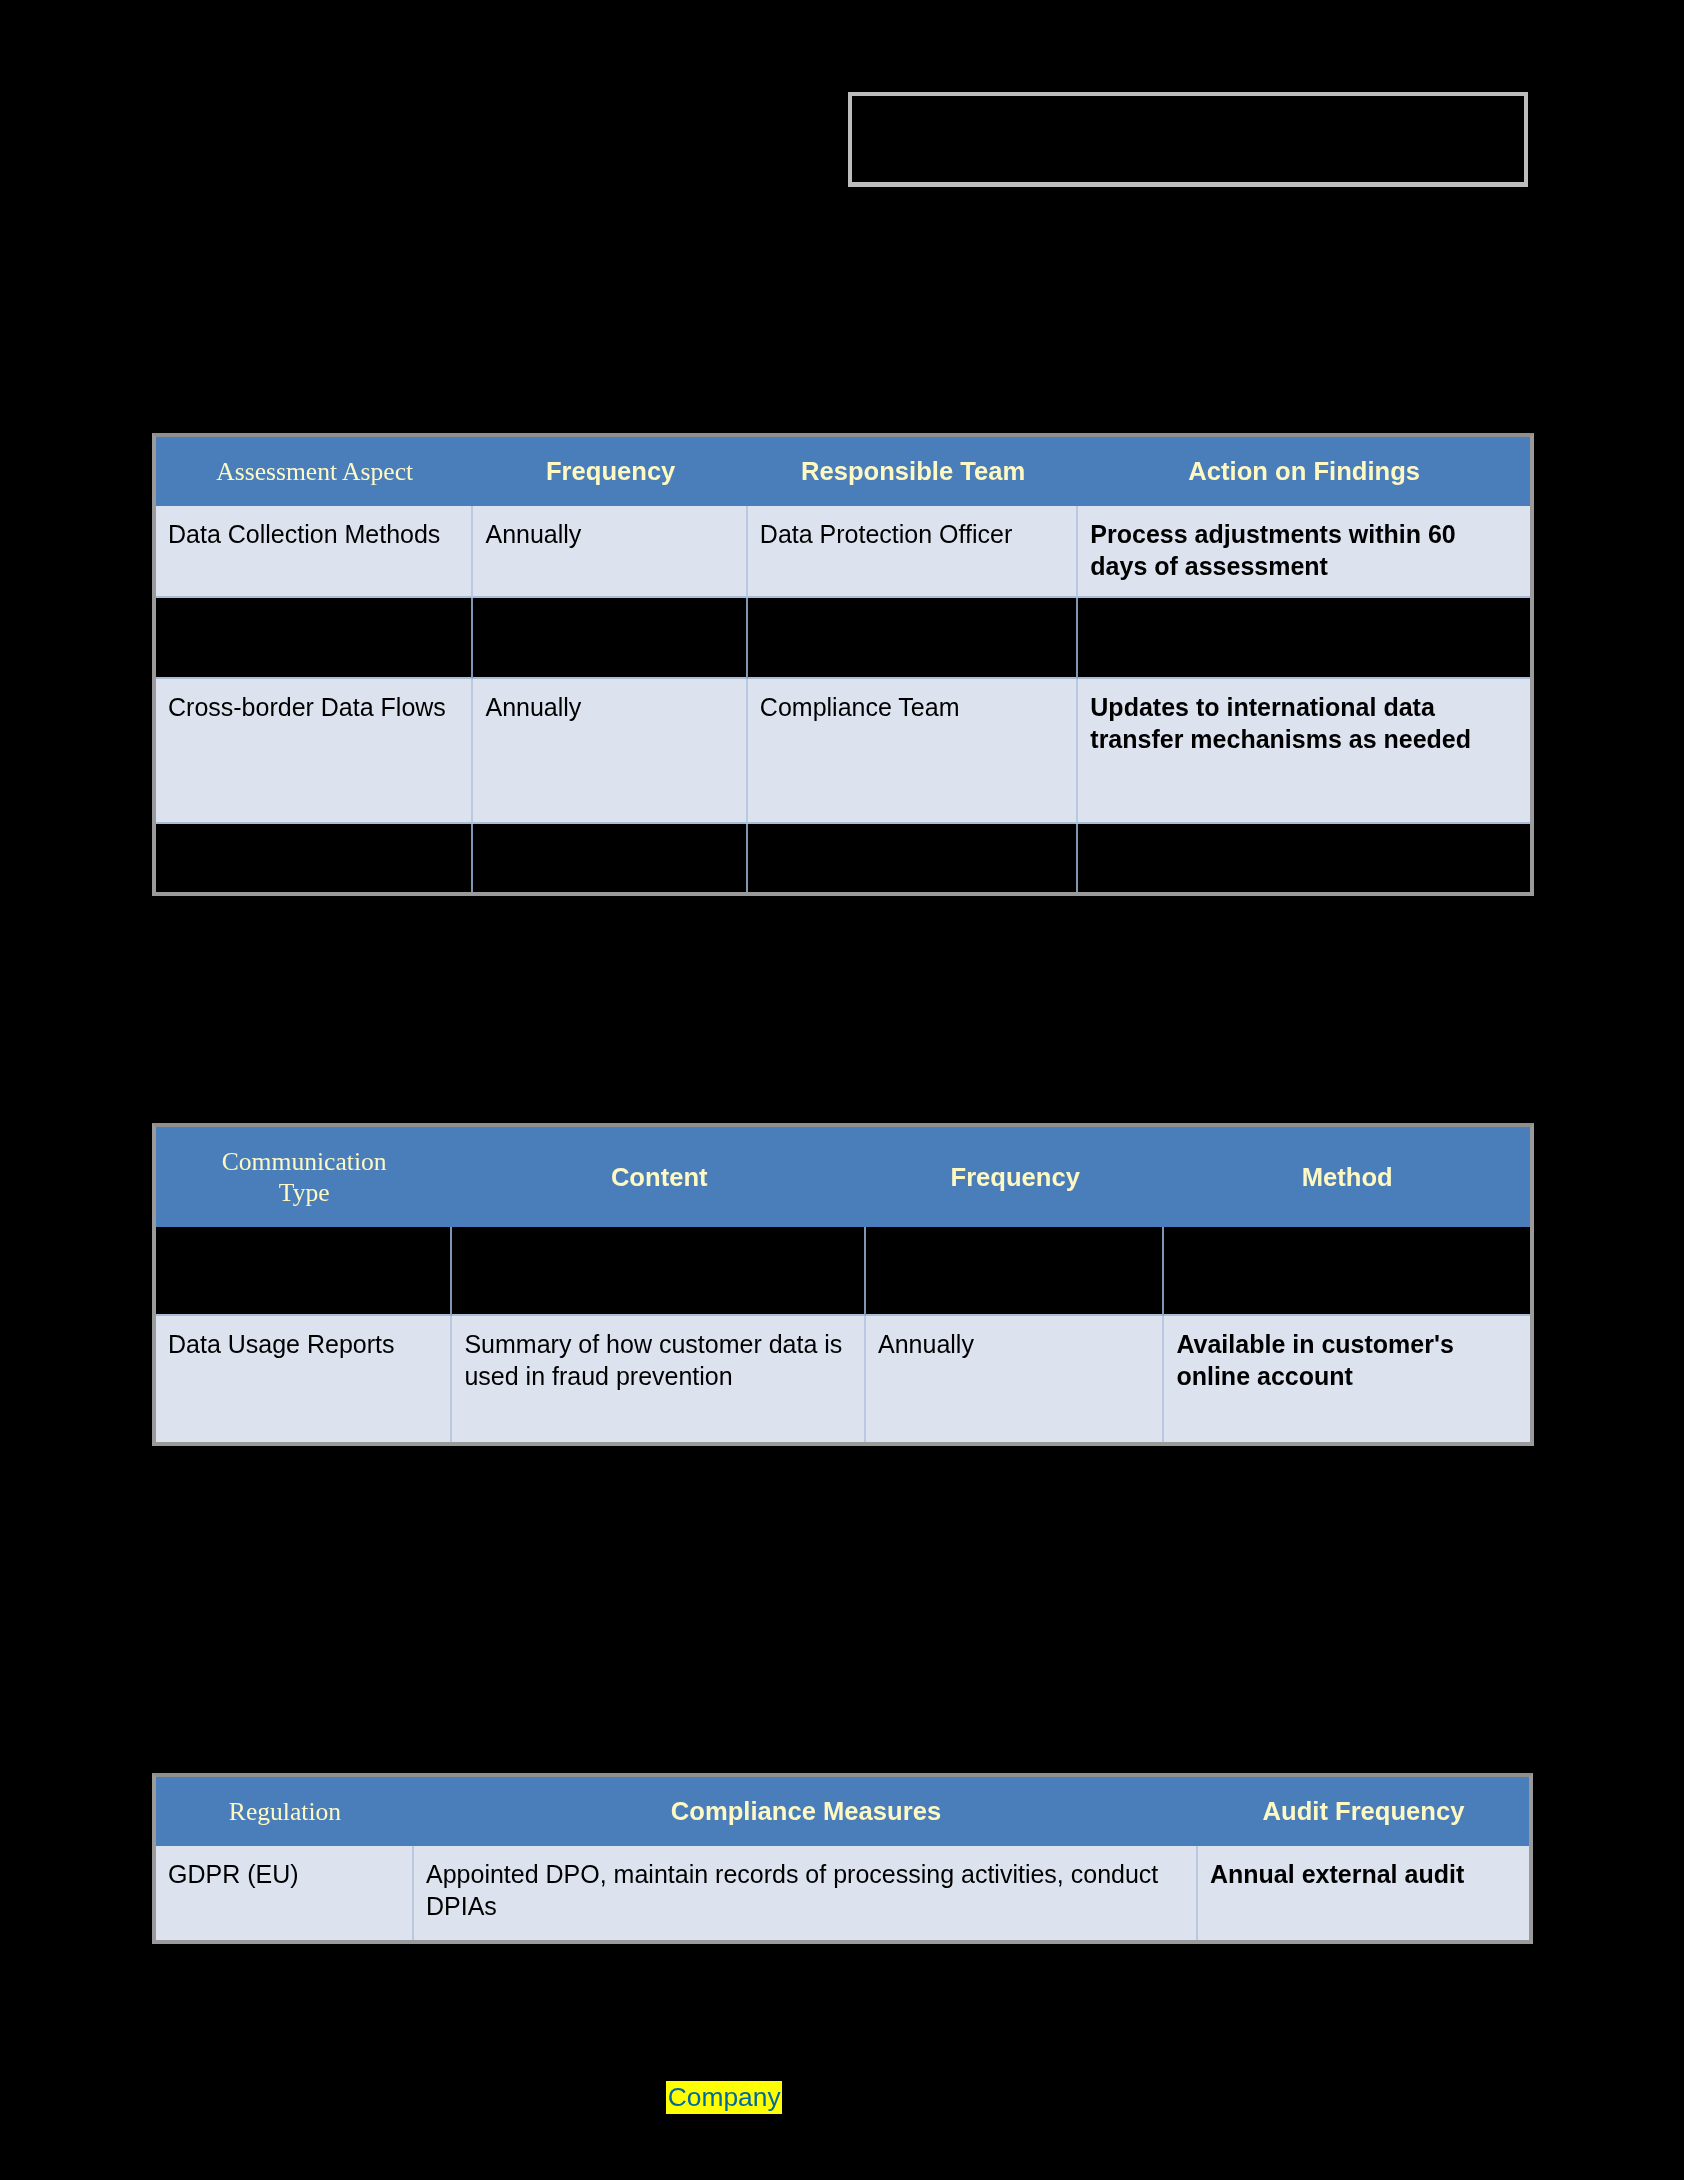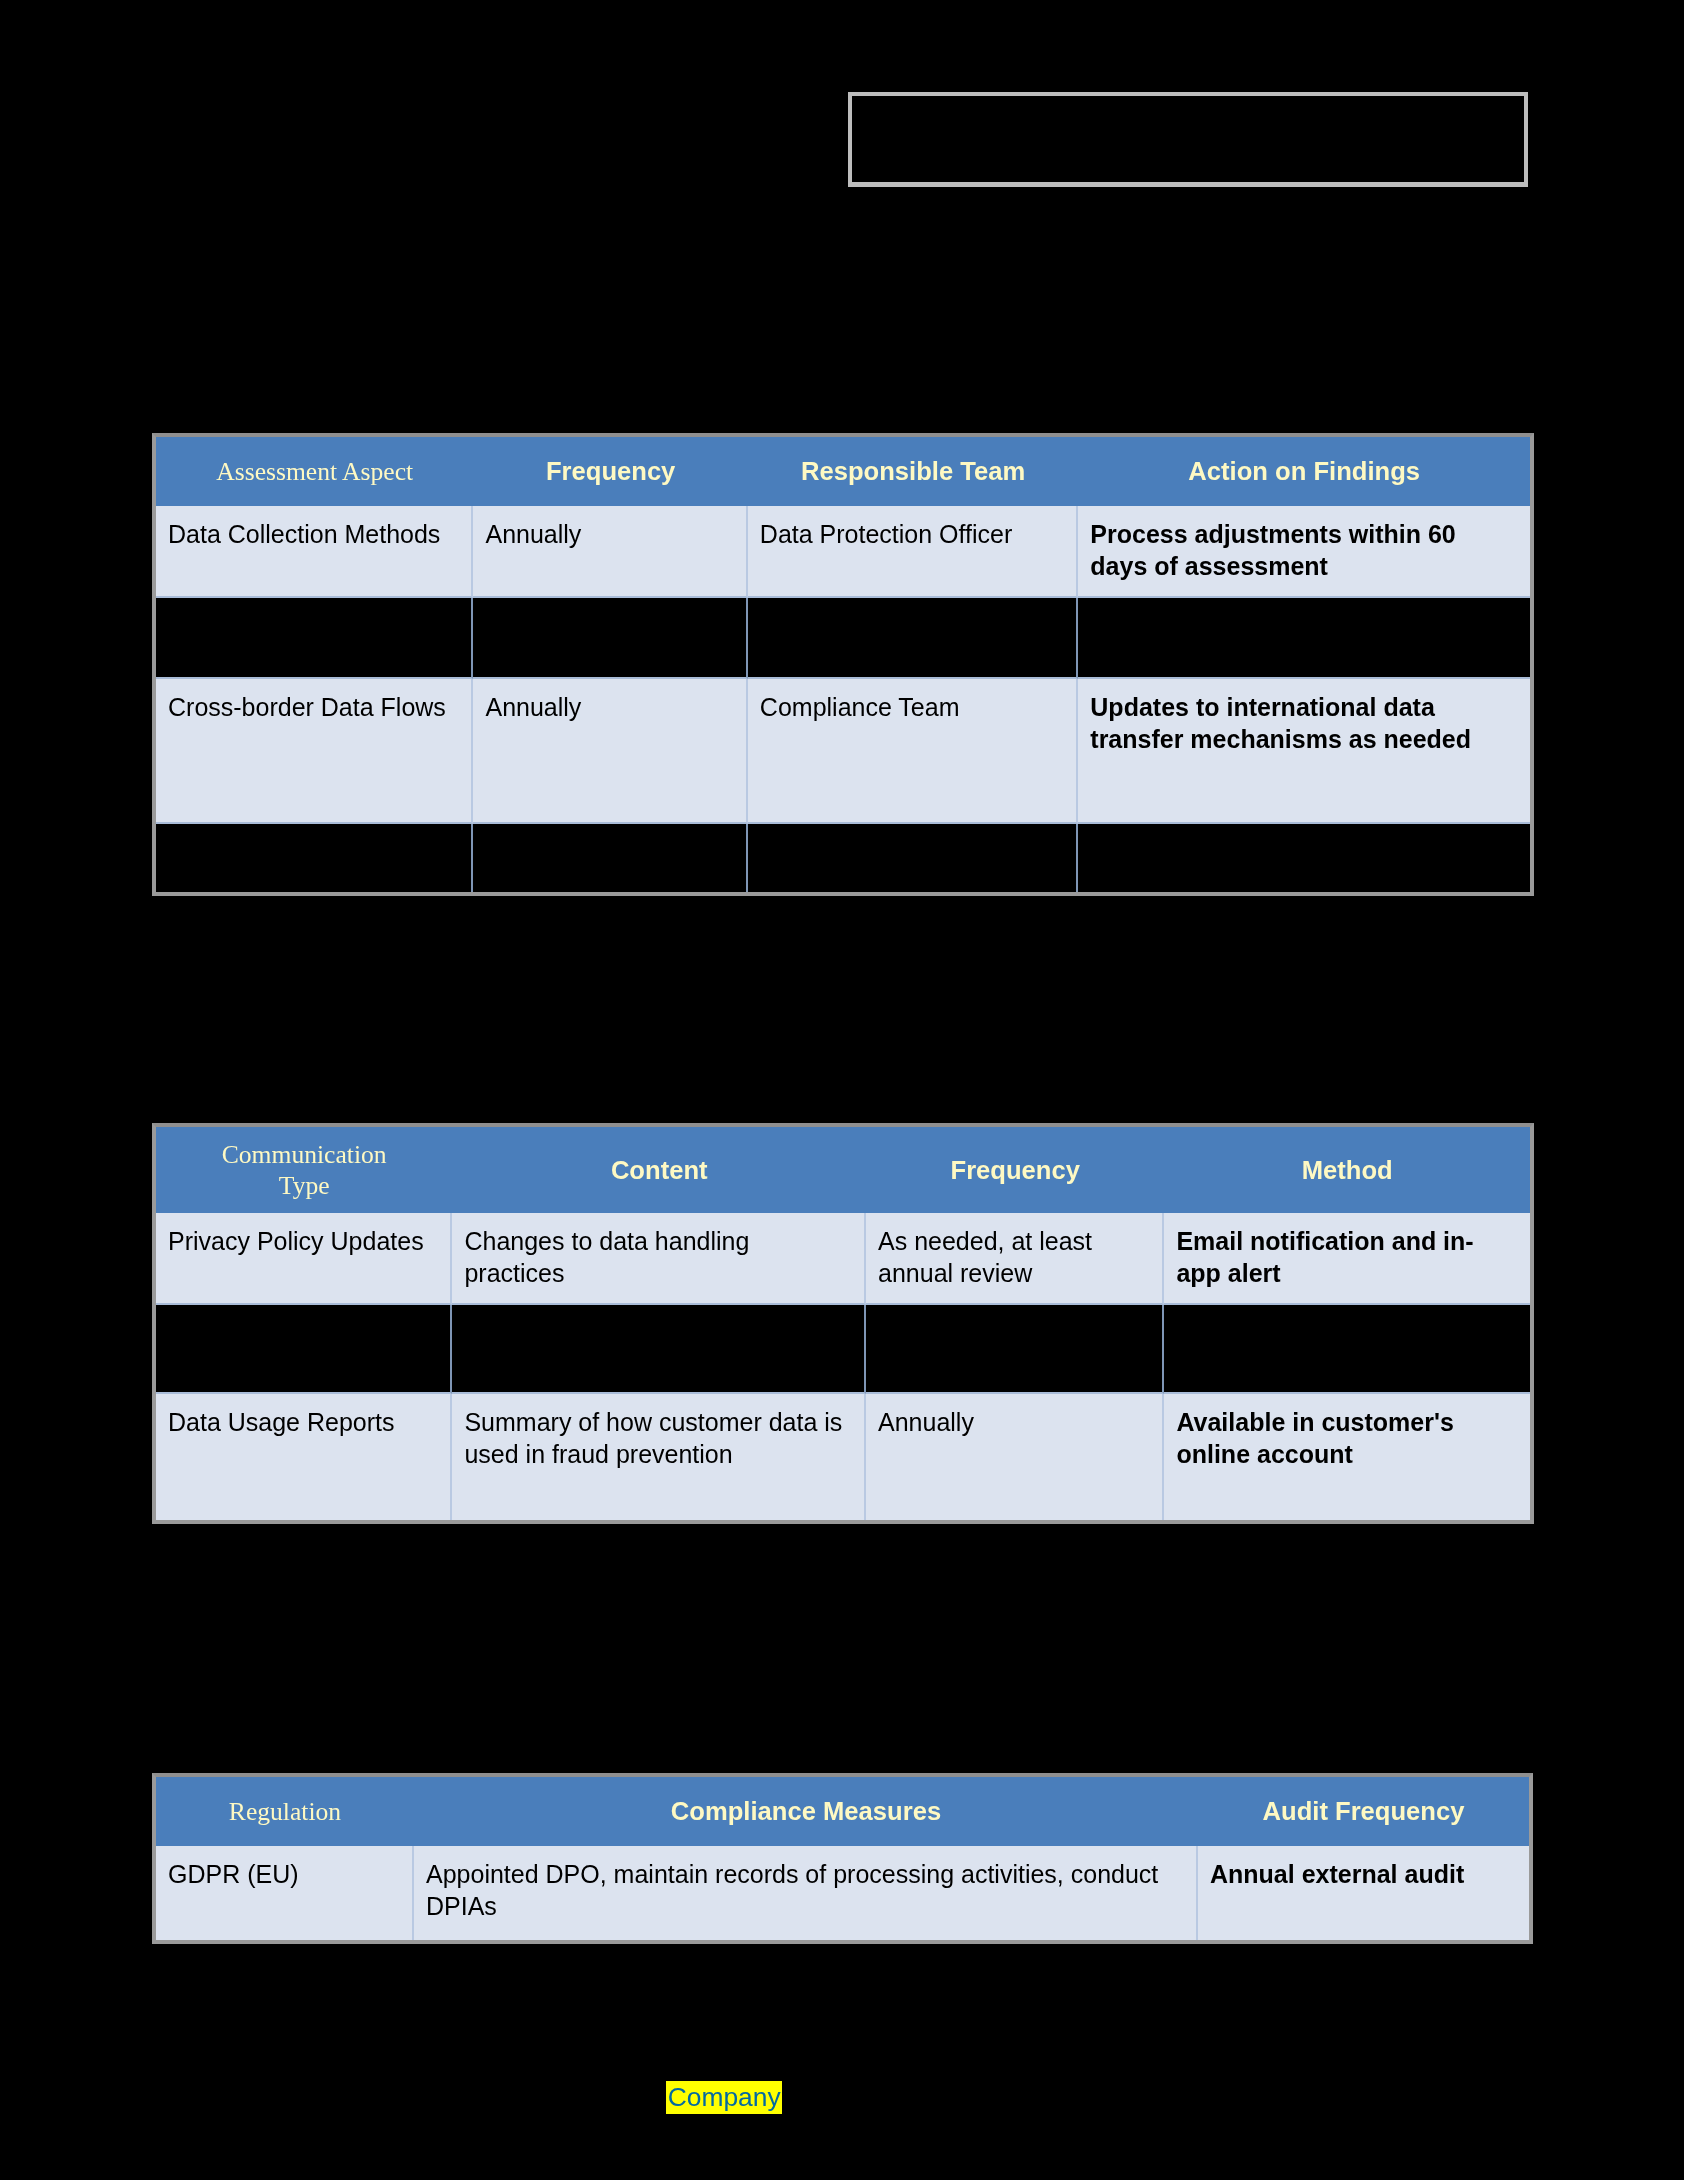--- a/index.html
+++ b/index.html
@@ -168,33 +168,27 @@
 
 <table class="doc-table styled-table" style="left:152px; top:1123px; width:1382px;">
   <colgroup>
     <col style="width:296px">
     <col style="width:413px">
     <col style="width:298px">
     <col style="width:365px">
   </colgroup>
   <thead>
     <tr>
-      <th style="padding:12px 51px;">Communication Type</th>
+      <th style="padding:19px 51px;">Communication Type</th>
       <th class="sans">Content</th>
       <th class="sans">Frequency</th>
       <th class="sans">Method</th>
     </tr>
   </thead>
   <tbody>
-    <tr style="height:89px;">
-      <td class="first-col">Privacy Policy Updates</td>
-      <td>Changes to data handling practices</td>
-      <td>As needed, at least annual review</td>
-      <td>Email notification and in-app alert</td>
-    </tr>
     <tr class="redacted" style="height:89px;">
       <td class="first-col"></td>
       <td></td>
       <td></td>
       <td></td>
     </tr>
     <tr style="height:126px;margin-left:25px;">
       <td class="first-col">Data Usage Reports</td>
       <td>Summary of how customer data is used in fraud prevention</td>
       <td>Annually</td>

